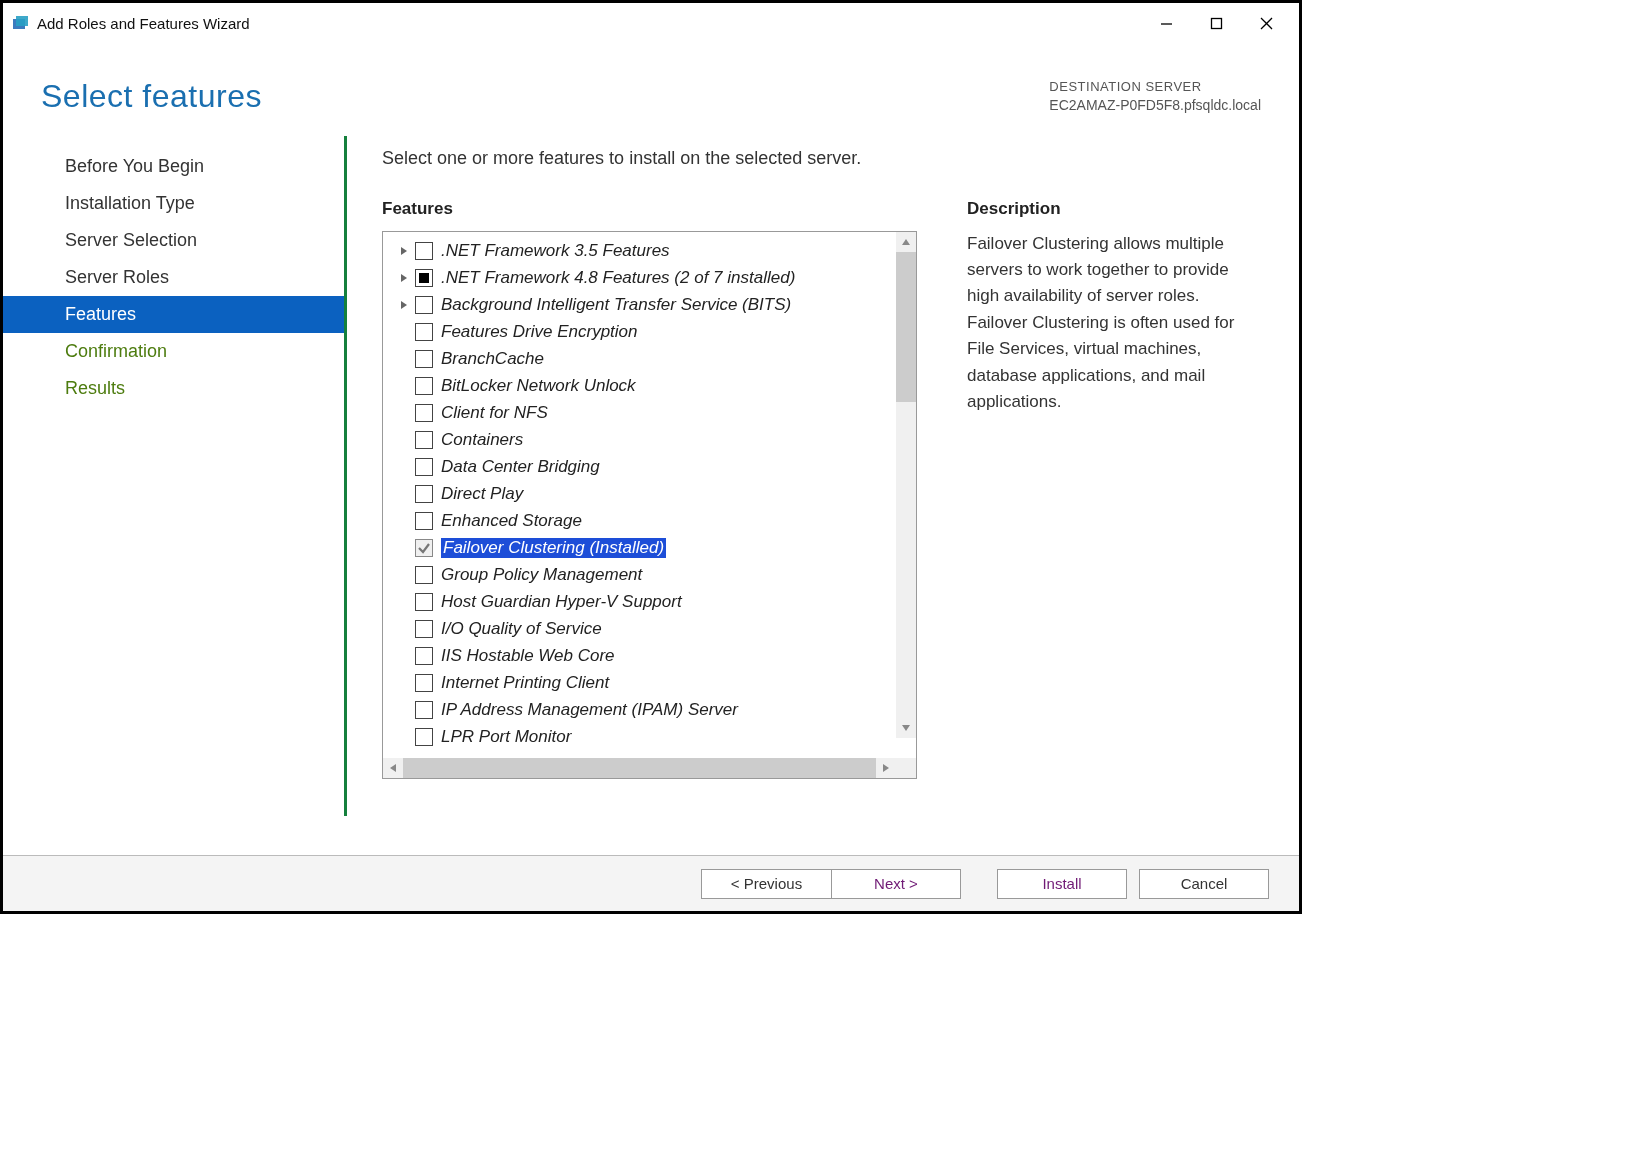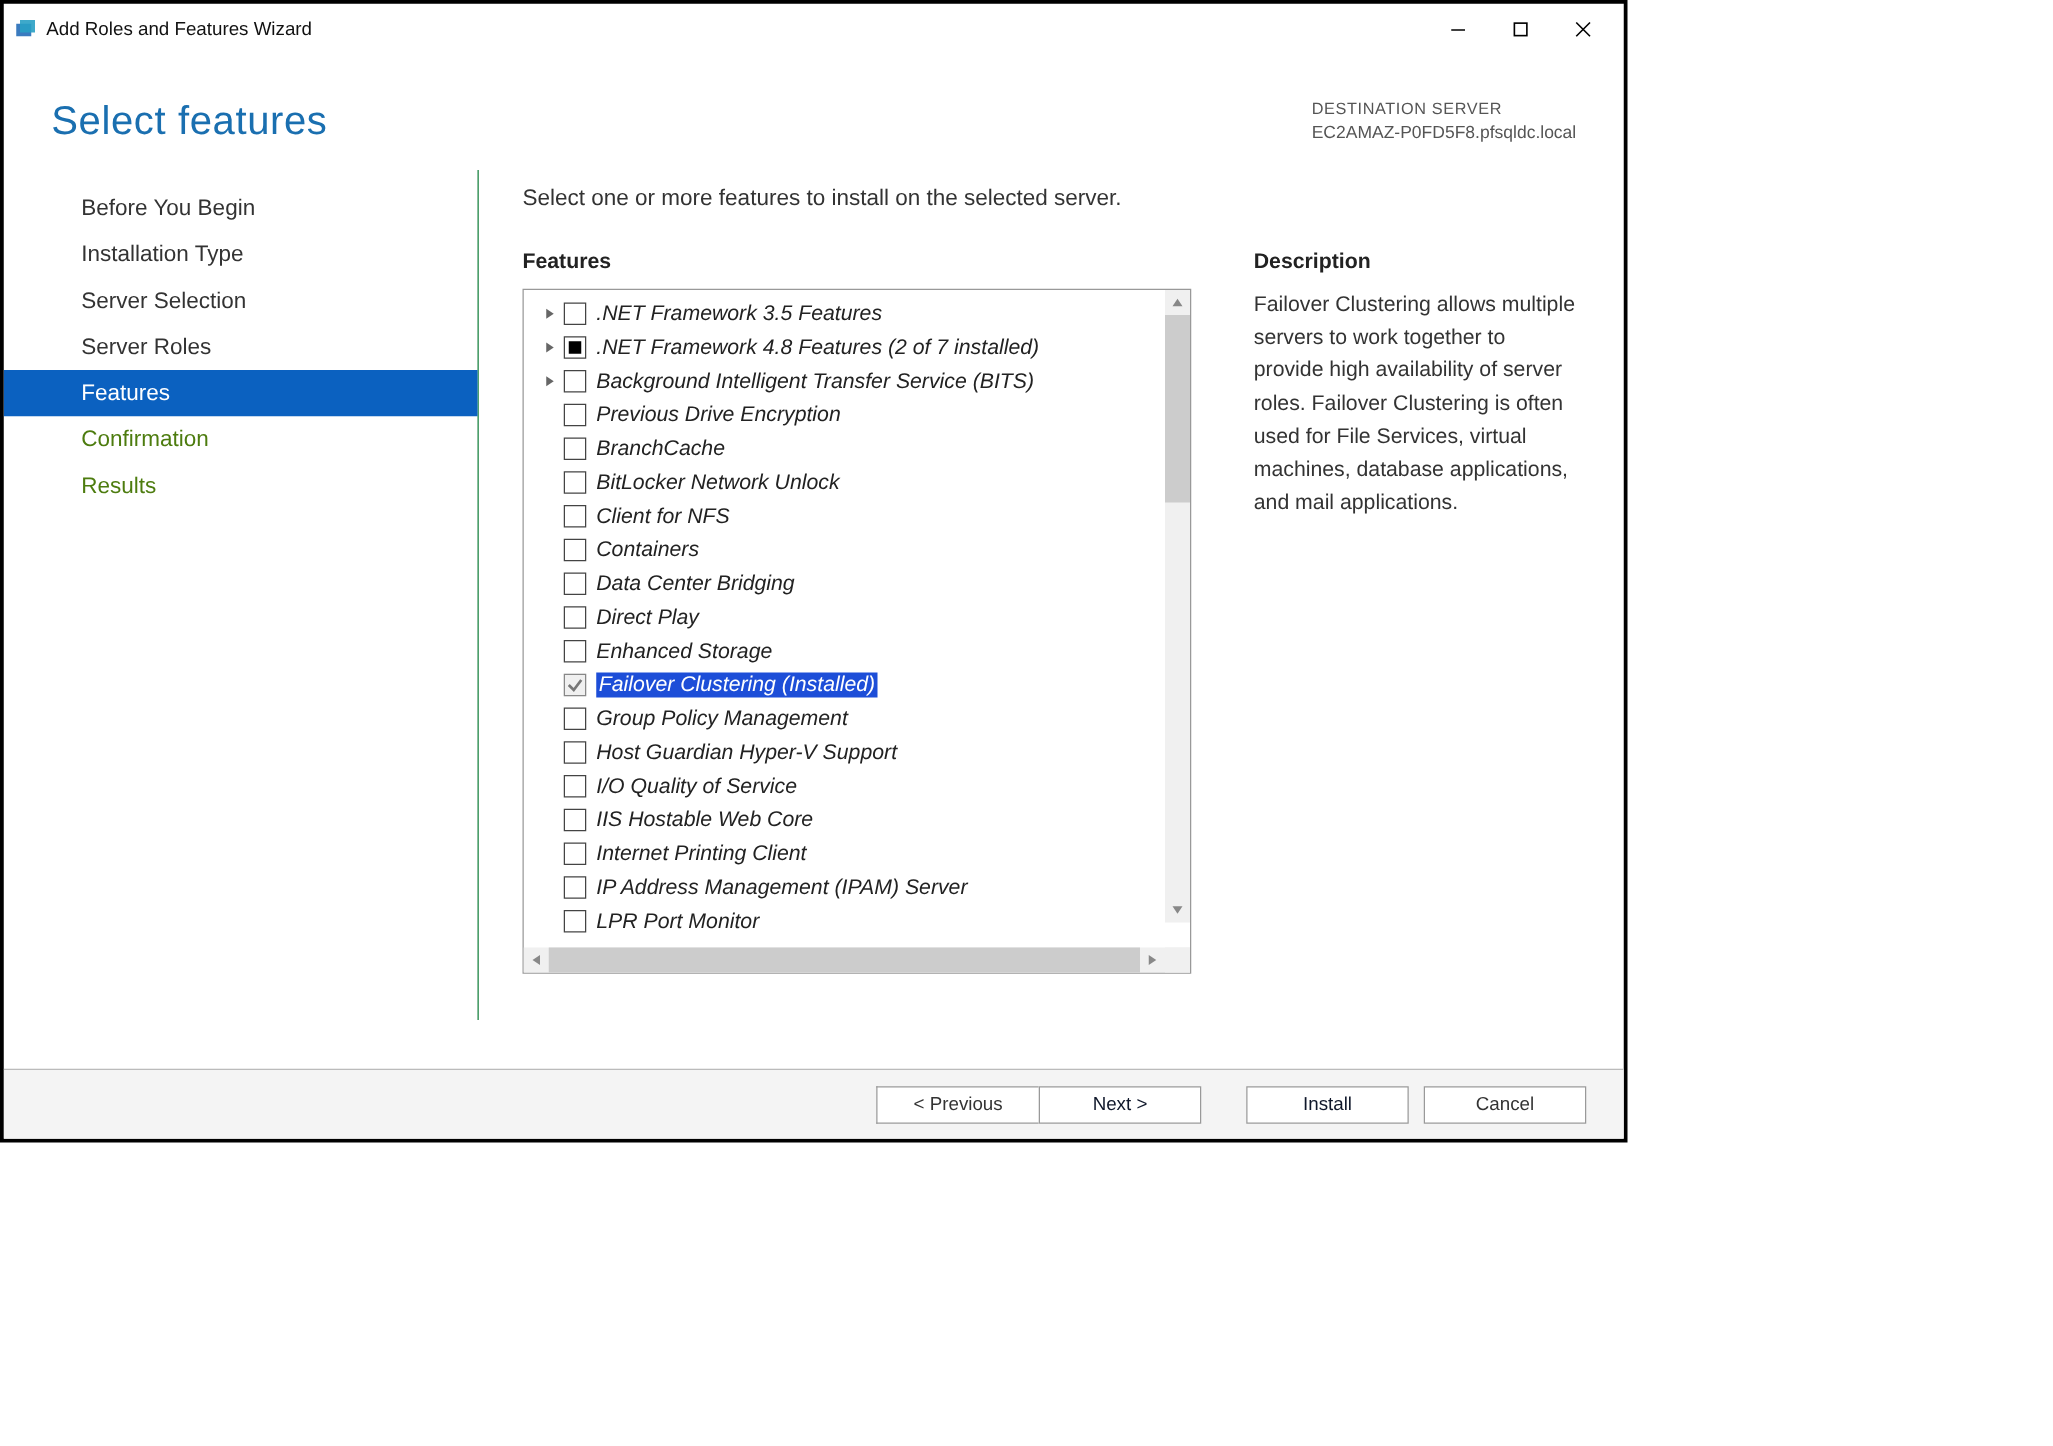--- a/index.html
+++ b/index.html
@@ -53,22 +53,22 @@
   .dest { font-size: 14px; color: #555; line-height: 1.4; }
   .dest-label { font-size: 13px; letter-spacing: 0.5px; }
   .dest-name { font-size: 14px; }
 
   
   .main {
     display: flex;
     height: 680px;
   }
   .sidebar {
-    width: 380px;
-    border-right: 1px solid #15803d;
+    width: 344px;
+    border-right: 3px solid #15803d;
     padding-top: 12px;
     flex-shrink: 0;
   }
   .sidebar-item {
     padding: 8px 20px 8px 62px;
     font-size: 18px;
     color: #333;
     cursor: default;
   }
   .sidebar-item.active {
@@ -191,21 +191,21 @@
   .btn {
     height: 30px;
     min-width: 130px;
     border: 1px solid #999;
     background: #fff;
     font-size: 15px;
     color: #333;
     display:flex; align-items:center; justify-content:center;
     padding: 0 14px;
   }
-  .btn.dis { color: #0f172a; text-align: right; }
+  .btn.dis { color: #701a75; text-align: right; }
   .btn-group { display:flex; margin-right: 20px; }
   .btn-group .btn:first-child { border-right: none; }
   .btn.solo { margin-left: 16px; }
   .btn.last { margin-left: 12px; }
 </style>
 </head>
 <body>
 
 <div class="titlebar">
   <div class="titlebar-left">
@@ -287,21 +287,21 @@
                     <svg viewBox="0 0 8 10">
                       <polygon points="1,1 7,5 1,9"></polygon>
                     </svg>
                   </span>
                   <span class="cb"></span>
                   <span class="tree-label">Background Intelligent Transfer Service (BITS)</span>
                 </li>
                 <li class="tree-row">
                   <span class="spacer-exp"></span>
                   <span class="cb"></span>
-                  <span class="tree-label">Previous Drive Encryption</span>
+                  <span class="tree-label">Features Drive Encryption</span>
                 </li>
                 <li class="tree-row">
                   <span class="spacer-exp"></span>
                   <span class="cb"></span>
                   <span class="tree-label">BranchCache</span>
                 </li>
                 <li class="tree-row">
                   <span class="spacer-exp"></span>
                   <span class="cb"></span>
                   <span class="tree-label">BitLocker Network Unlock</span>

